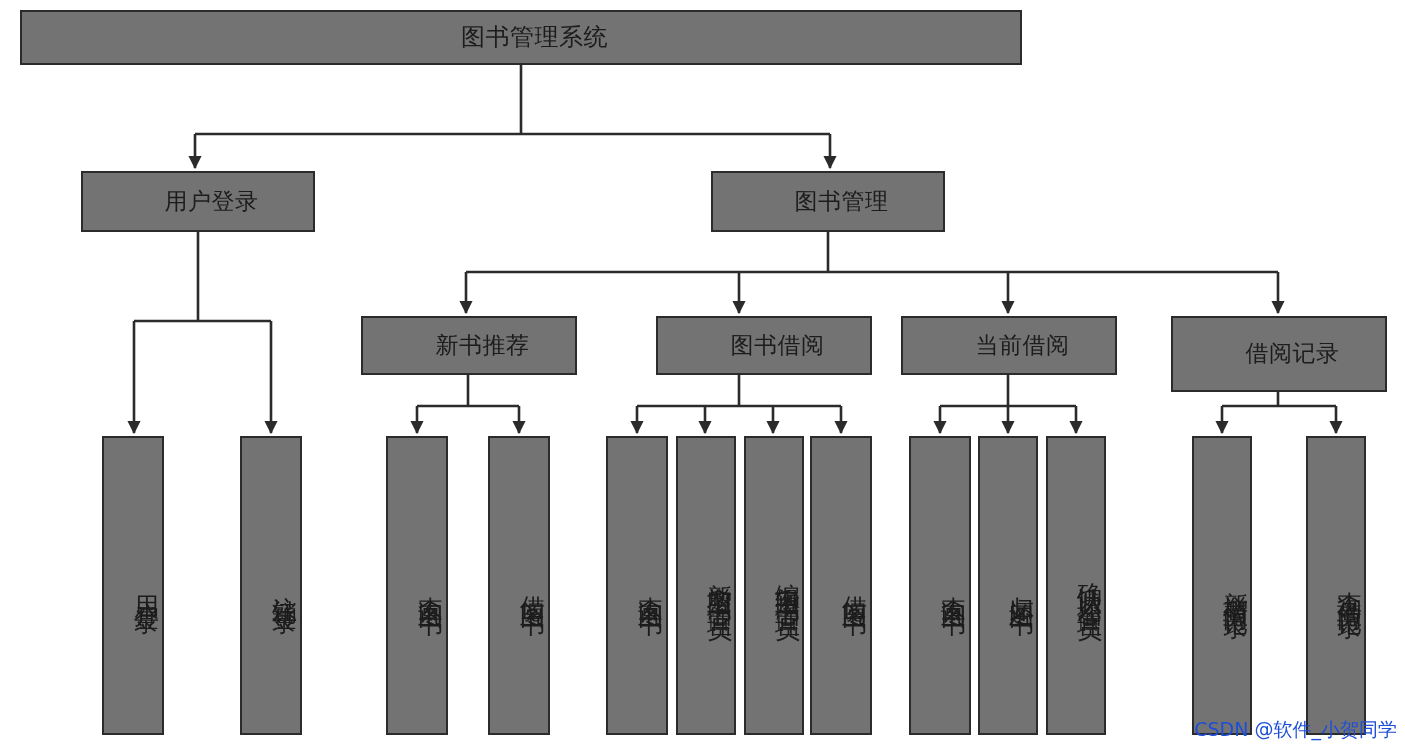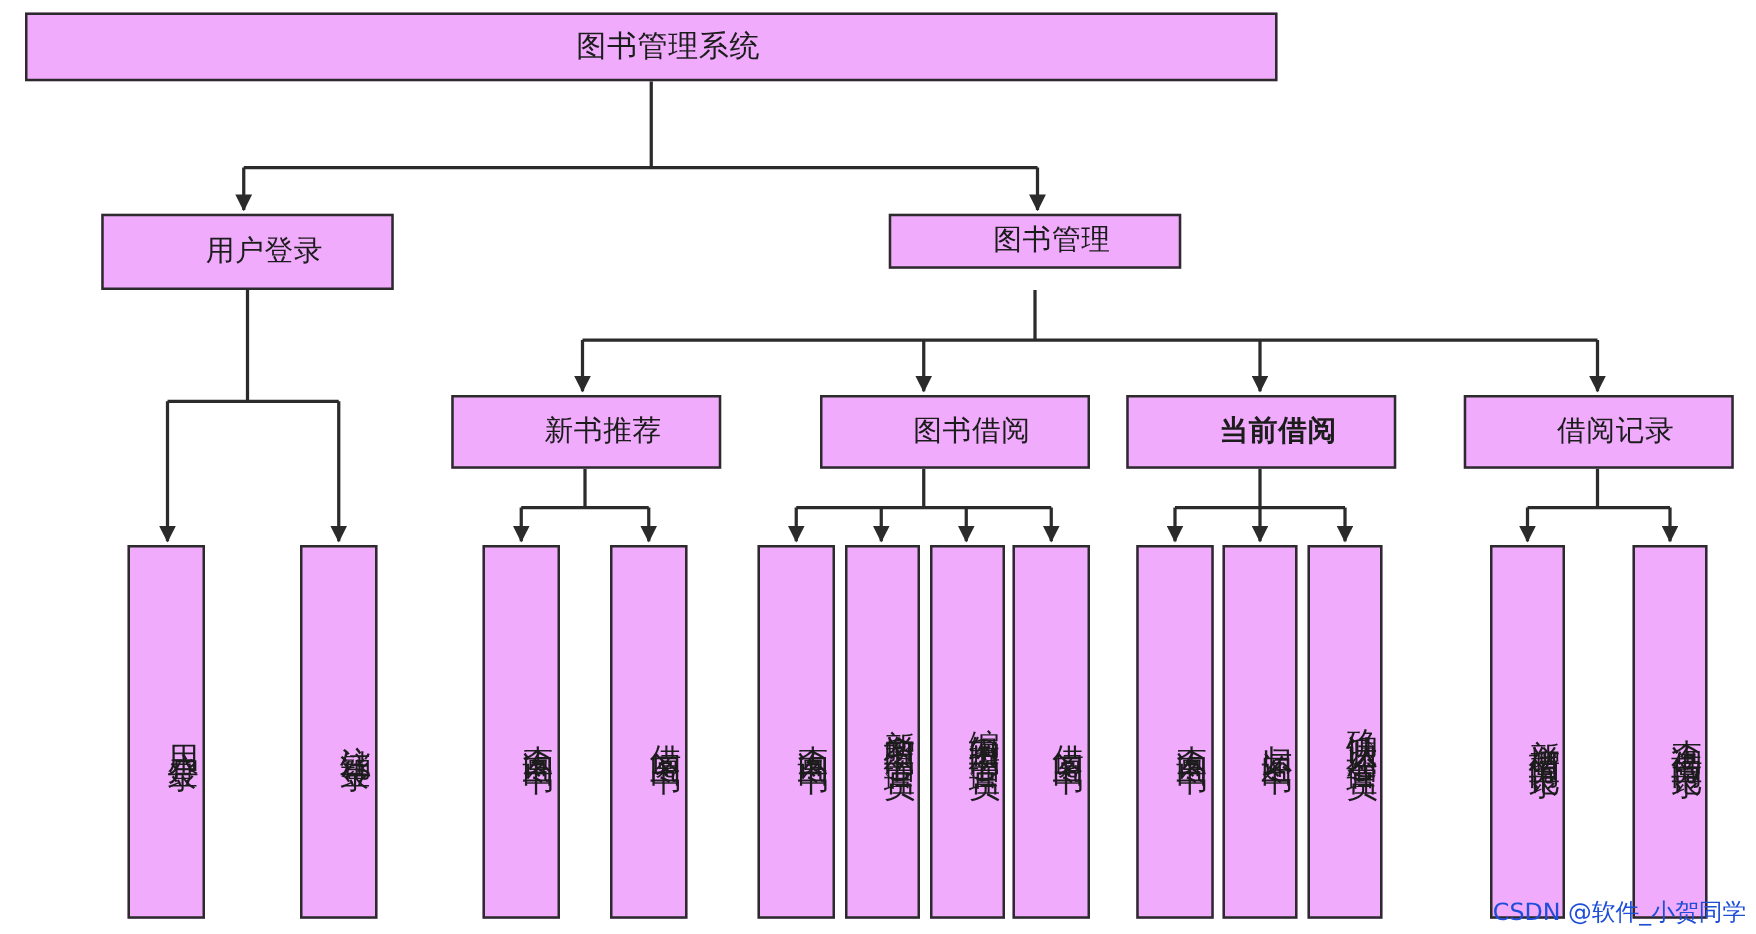--- a/index.html
+++ b/index.html
@@ -22,21 +22,21 @@
     position: absolute;
     left: 0;
     top: 0;
     width: 1405px;
     height: 747px;
     pointer-events: none;
   }
   .node {
     position: absolute;
     box-sizing: border-box;
-    background: #f0abfc;
+    background: #737373;
     border: 2.5px solid #2b2b2b;
     display: flex;
     align-items: center;
     justify-content: center;
     color: #1c1c1c;
     z-index: 2;
     padding-left: 27px;
   }
   .node-label {
     display: block;
@@ -129,34 +129,34 @@
     </g>
   </svg>
 
   <div class="node root horizontal" style="left:20px; top:10px; width:1002px; height:55px;">
     <span class="node-label">图书管理系统</span>
   </div>
 
   <div class="node horizontal" style="left:81px; top:171px; width:234px; height:61px;">
     <span class="node-label">用户登录</span>
   </div>
-  <div class="node horizontal" style="left:711px; top:171px; width:234px; height:44px;">
+  <div class="node horizontal" style="left:711px; top:171px; width:234px; height:61px;">
     <span class="node-label">图书管理</span>
   </div>
 
   <div class="node horizontal" style="left:361px; top:316px; width:216px; height:59px;">
     <span class="node-label">新书推荐</span>
   </div>
   <div class="node horizontal" style="left:656px; top:316px; width:216px; height:59px;">
     <span class="node-label">图书借阅</span>
   </div>
-  <div class="node horizontal" style="left:901px; top:316px; width:216px; height:59px;font-weight:bold;">
+  <div class="node horizontal" style="left:901px; top:316px; width:216px; height:59px;">
     <span class="node-label">当前借阅</span>
   </div>
-  <div class="node horizontal" style="left:1171px; top:316px; width:216px; height:59px;justify-content:center;">
+  <div class="node horizontal" style="left:1171px; top:316px; width:216px; height:76px;justify-content:center;">
     <span class="node-label">借阅记录</span>
   </div>
 
   <div class="node vertical" style="left:102px; top:436px; width:62px; height:299px;">
     <span class="node-label">用户登录</span>
   </div>
   <div class="node vertical" style="left:240px; top:436px; width:62px; height:299px;">
     <span class="node-label">注销登录</span>
   </div>
 

